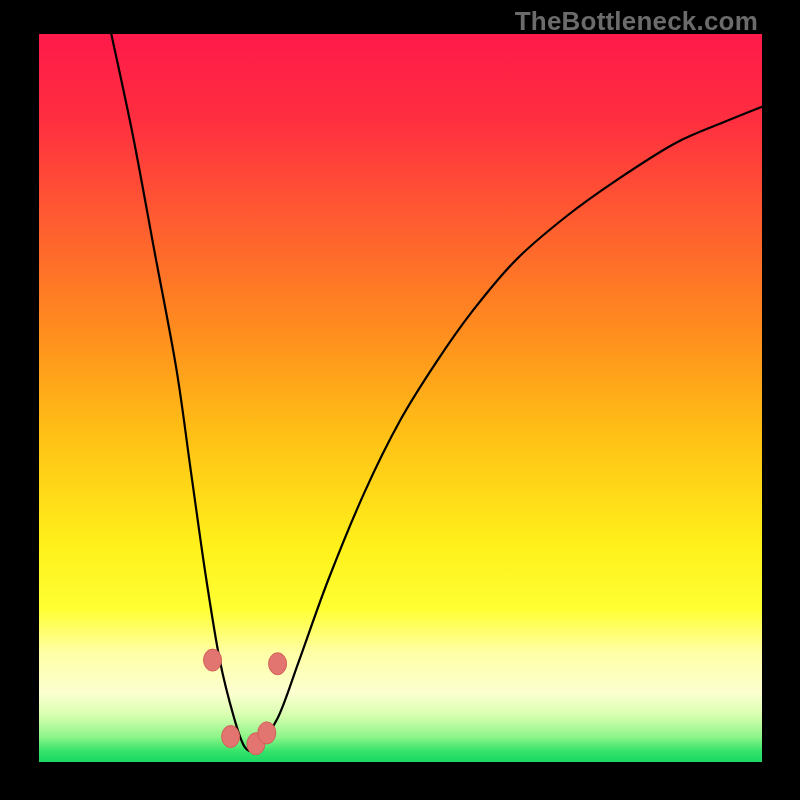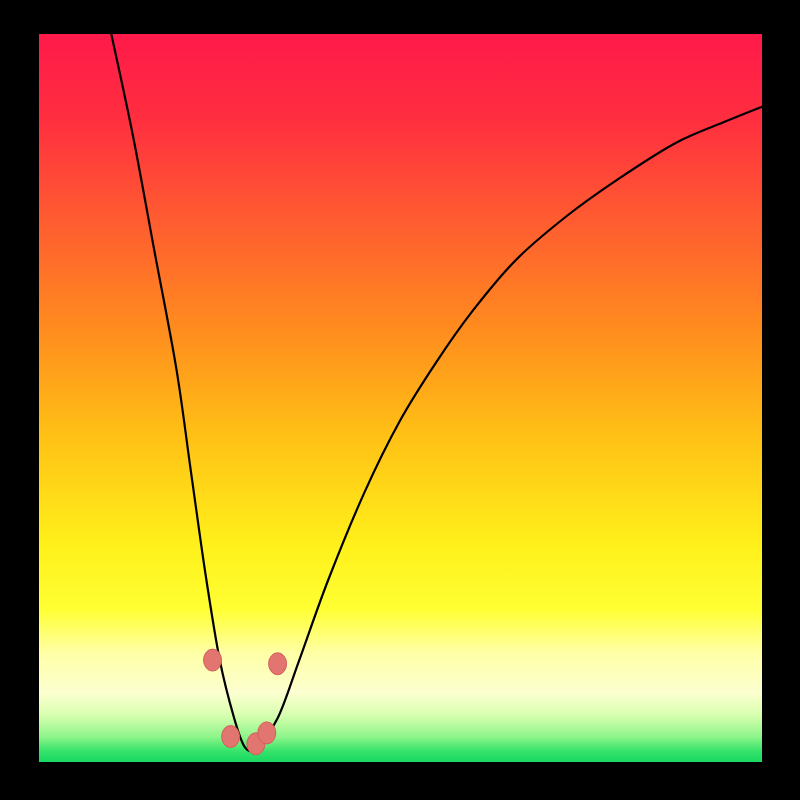--- a/index.html
+++ b/index.html
@@ -80,13 +80,14 @@
       <g id="markers">
           <ellipse cx="173.52" cy="626.08" rx="9" ry="11" fill="#e2756f" stroke="#d45f59" stroke-width="1"></ellipse>
           <ellipse cx="191.59" cy="702.52" rx="9" ry="11" fill="#e2756f" stroke="#d45f59" stroke-width="1"></ellipse>
           <ellipse cx="216.90" cy="709.80" rx="9" ry="11" fill="#e2756f" stroke="#d45f59" stroke-width="1"></ellipse>
           <ellipse cx="227.75" cy="698.88" rx="9" ry="11" fill="#e2756f" stroke="#d45f59" stroke-width="1"></ellipse>
           <ellipse cx="238.59" cy="629.72" rx="9" ry="11" fill="#e2756f" stroke="#d45f59" stroke-width="1"></ellipse>
         </g>
     </svg>
 
   </div>
+  <div class="watermark">TheBottleneck.com</div>
 </div>
 
 </body></html>

